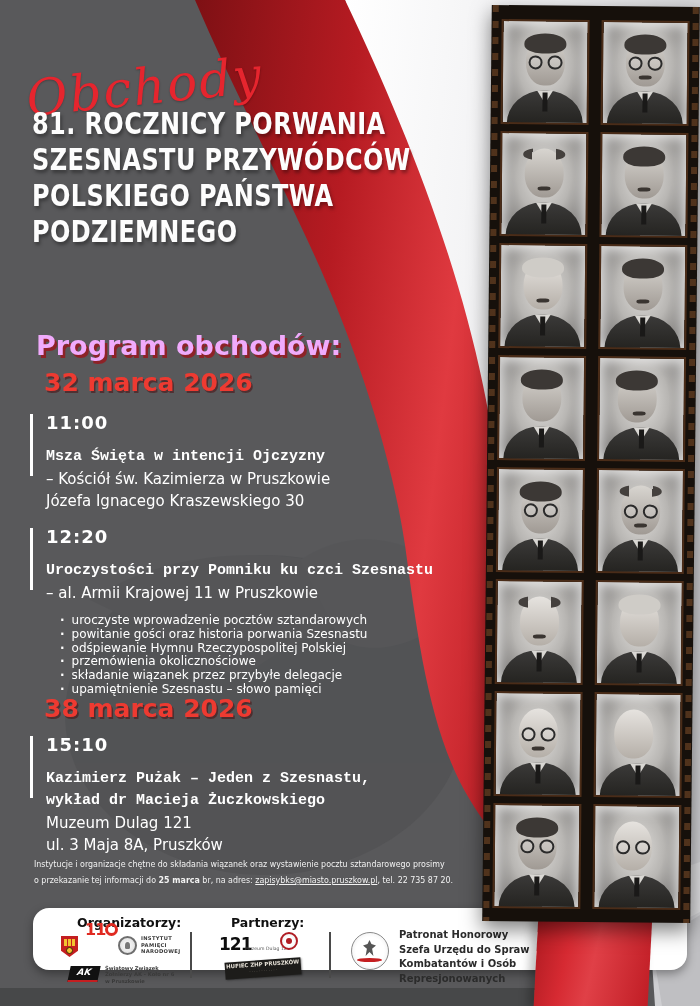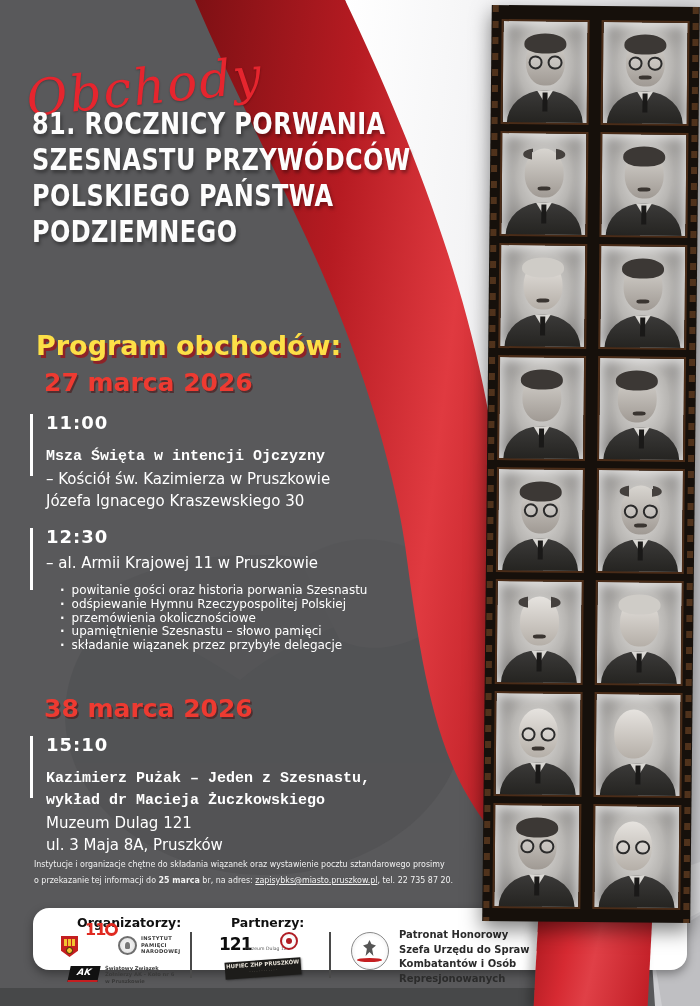--- a/index.html
+++ b/index.html
@@ -9,21 +9,21 @@
 
   
   .content{position:absolute;inset:0;z-index:50;color:#fff;}
   .script-title{position:absolute;left:26px;top:58px;font-family:"DejaVu Serif","Liberation Serif",serif;
     font-style:italic;font-weight:400;font-size:50px;color:#e6252e;transform:rotate(-6deg);
     letter-spacing:2px;text-shadow:0 1px 2px rgba(0,0,0,.25);}
   .main-title{position:absolute;left:32px;top:106px;font-weight:bold;font-size:30px;line-height:36px;
     transform:scaleX(.8);transform-origin:left top;letter-spacing:.5px;color:#fdfdfd;
     text-shadow:2px 3px 4px rgba(0,0,0,.35);white-space:nowrap;}
   .program-heading{position:absolute;left:36px;top:330px;font-weight:bold;font-size:27px;
-    color:#fde047;text-shadow:2.5px 2.5px 0 rgba(150,25,30,.85);}
+    color:#f0abfc;text-shadow:2.5px 2.5px 0 rgba(150,25,30,.85);}
   .date-heading{position:absolute;font-weight:bold;font-size:25px;color:#ee3a31;
     text-shadow:1.5px 1.5px 0 rgba(70,8,10,.5);}
   .event{position:absolute;left:30px;padding-left:16px;}
   .event::before{content:"";position:absolute;left:0;top:6px;width:3px;height:62px;background:#fff;}
   .event-time{font-weight:bold;font-size:18px;line-height:30px;letter-spacing:1px;}
   .event-bold{font-weight:bold;font-size:15px;line-height:22px;margin-top:8px;font-family:Liberation Mono, monospace;}
   .event-bold div,.event-normal div{white-space:nowrap;}
   .event-normal{font-size:15px;line-height:22px;}
   .bullets{margin-top:10px;margin-left:14px;font-size:12px;line-height:13.8px;}
   .bullets div{white-space:nowrap;}
@@ -299,48 +299,53 @@
     <div class="main-title">
 
     <div>81. ROCZNICY PORWANIA</div>
         <div>SZESNASTU PRZYWÓDCÓW</div>
         <div>POLSKIEGO PAŃSTWA</div>
         <div>PODZIEMNEGO</div>
       </div>
 
     <div class="program-heading">Program obchodów:</div>
 
-    <div class="date-heading" style="left:44px;top:368px;">27 marca 2026</div>
+    <div class="date-heading" style="left:44px;top:368px;">32 marca 2026</div>
 
     <div class="event" style="top:408px;">
       <div class="event-time">11:00</div>
       <div class="event-bold">
 
       <div>Msza Święta w intencji Ojczyzny</div>
         </div>
       <div class="event-normal">
 
       <div>– Kościół św. Kazimierza w Pruszkowie</div>
           <div>Józefa Ignacego Kraszewskiego 30</div>
         </div>
     </div>
 
     <div class="event" style="top:522px;">
-      <div class="event-time">12:30</div>
+      <div class="event-time">12:20</div>
+      <div class="event-bold">
+
+      <div>Uroczystości przy Pomniku ku czci Szesnastu</div>
+        </div>
       <div class="event-normal">
 
       <div>– al. Armii Krajowej 11 w Pruszkowie</div>
         </div>
       <div class="bullets">
 
+      <div>uroczyste wprowadzenie pocztów sztandarowych</div>
           <div>powitanie gości oraz historia porwania Szesnastu</div>
           <div>odśpiewanie Hymnu Rzeczypospolitej Polskiej</div>
           <div>przemówienia okolicznościowe</div>
+          <div>składanie wiązanek przez przybyłe delegacje</div>
           <div>upamiętnienie Szesnastu – słowo pamięci</div>
-          <div>składanie wiązanek przez przybyłe delegacje</div>
         </div>
     </div>
 
     <div class="date-heading" style="left:44px;top:694px;">38 marca 2026</div>
 
     <div class="event" style="top:730px;">
       <div class="event-time">15:10</div>
       <div class="event-bold">
 
       <div>Kazimierz Pużak – Jeden z Szesnastu,</div>

